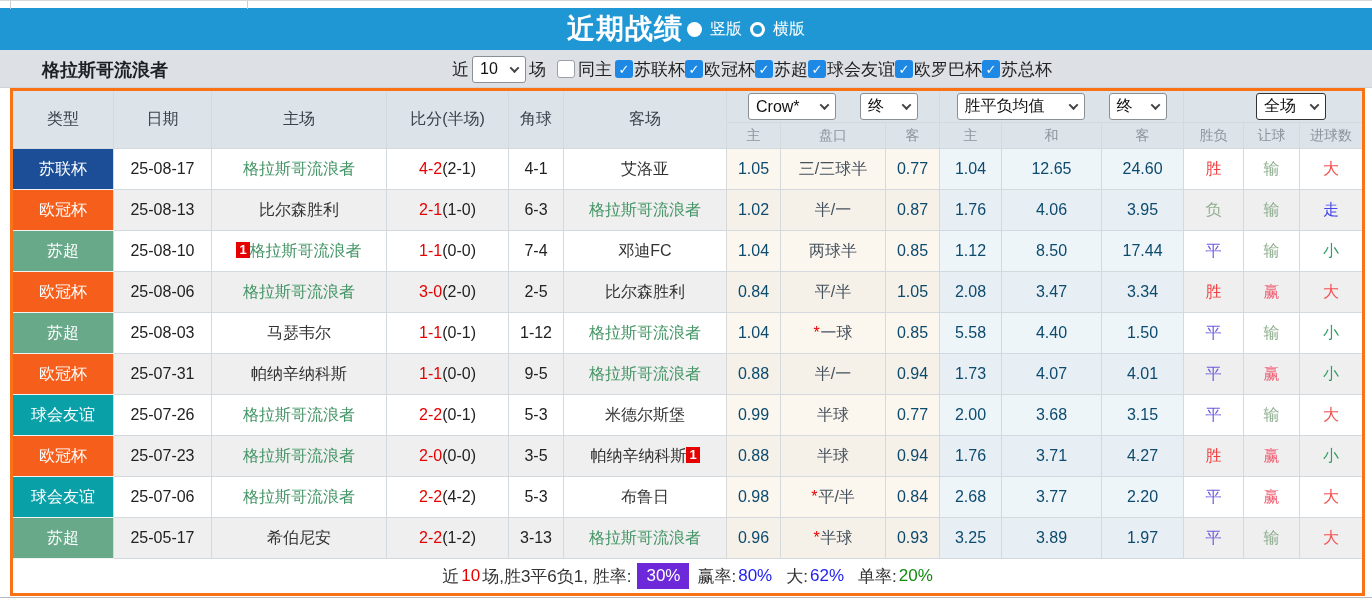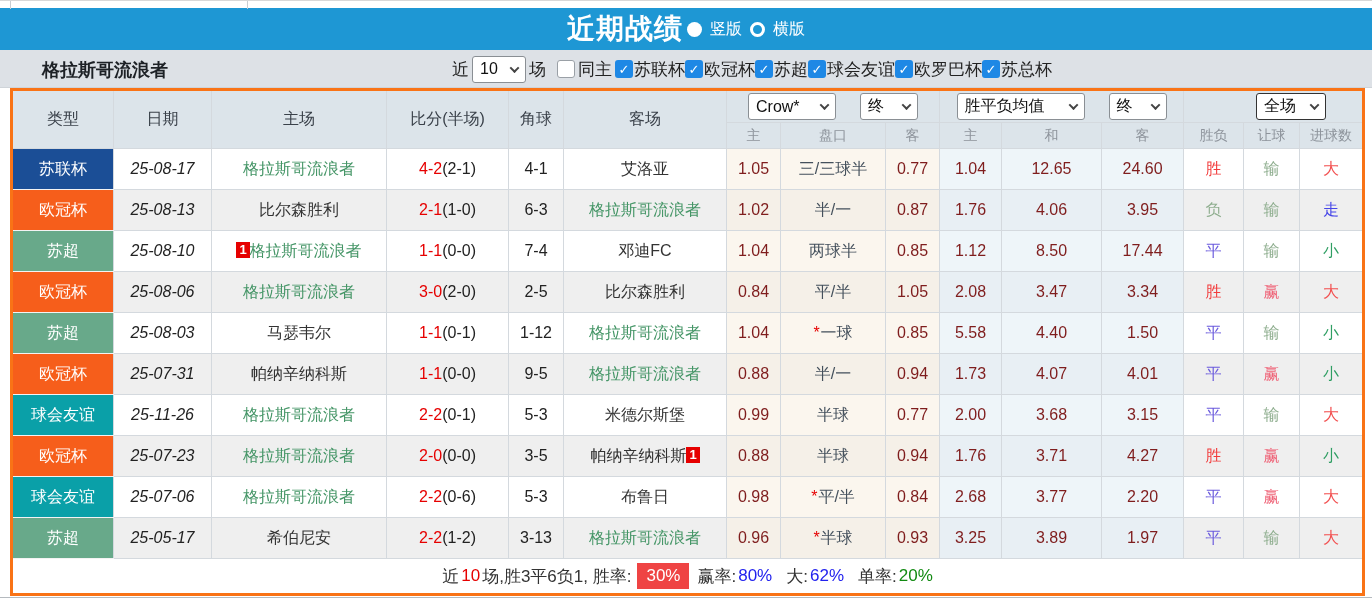--- a/index.html
+++ b/index.html
@@ -54,27 +54,27 @@
   thead tr.grp { height: 32px; }
   thead tr.sub { height: 26px; }
   thead tr.grp th.mainh { font-size: 16px; color: #3a414a; }
   thead tr.sub th { font-size: 14px; color: #8d939b; }
   thead .selcell { padding: 2px 0; }
   .selwrap { display: flex; align-items: center; justify-content: center; gap: 24px; }
 
   tbody tr { height: 41px; font-size: 16px; background: #fff; }
   tbody tr:nth-child(even) { background: #efefef; }
   td.c-type { color: #fff; font-size: 16px; border-bottom-color: #f3f3f3; }
-  td.c-date { color: #222; font-style: italic; }
+  td.c-date { color: #222; }
   td.c-team .tn { color: #333; }
   td.c-team .tn.hl { color: #449566; }
   td.c-score .sc { color: #e60000; }
   td.c-score .half { color: #222; }
   td.c-corner { color: #222; }
-  td.c-num { color: #7f1d1d; }
+  td.c-num { color: #0c4a6e; }
   td.cream { background: #fbf6ee; }
   tbody tr:nth-child(even) td.cream { background: #f5f0e8; }
   td.lblue { background: #eef5f9; }
   tbody tr:nth-child(even) td.lblue { background: #e8eff4; }
   td.c-handicap { color: #44505c; }
   .star { color: #e60000; margin-right: 1px; }
   .rank1 {
     display: inline-block; background: #e60000; color: #fff; font-size: 13px; font-weight: bold;
     padding: 1px 3px; line-height: 14px; vertical-align: 2px;
   }
@@ -87,21 +87,21 @@
   .go-big   { color: #f25050; }
   .go-small { color: #2f9e63; }
   .go-push  { color: #4646e8; }
 
   
   tfoot td { height: 36px; background: #fff; font-size: 17px; color: #333; }
   .sumline { display: flex; align-items: center; justify-content: center; gap: 2px; }
   .sum-red { color: #e60000; }
   .sum-blue { color: #2222ee; }
   .sum-green { color: #128a12; }
-  .winbadge { background: #ef4444; color: #fff; padding: 3px 9px; margin: 0 6px 0 4px; }
+  .winbadge { background: #6d28d9; color: #fff; padding: 3px 9px; margin: 0 6px 0 4px; }
   .sum-sp { width: 10px; }
 
   .bottomstrip { height: 6px; background: #e8eaec; border-top: 1px solid #b5babf; margin-top: 1px; }
 </style>
 </head>
 <body>
 
 <div class="topstrip">
   <span class="vline" style="left:10px"></span>
   <span class="vline" style="left:247px"></span>
@@ -374,21 +374,21 @@
     <td class="c-num cream">0.94</td>
     <td class="c-num lblue">1.73</td>
     <td class="c-num lblue">4.07</td>
     <td class="c-num lblue">4.01</td>
     <td class="c-flag res-draw">平</td>
     <td class="c-flag rg-win">赢</td>
     <td class="c-flag go-small">小</td>
   </tr>
         <tr>
     <td class="c-type" style="background: rgb(10, 160, 168);">球会友谊</td>
-    <td class="c-date">25-11-26</td>
+    <td class="c-date">25-07-26</td>
     <td class="c-team">
       <span class="tn hl">格拉斯哥流浪者</span>
     </td>
     <td class="c-score">
       <span class="sc">2-2</span><span class="half">(0-1)</span>
     </td>
     <td class="c-corner">5-3</td>
     <td class="c-team">
       <span class="tn">米德尔斯堡</span>
     </td>
@@ -429,21 +429,21 @@
     <td class="c-flag rg-win">赢</td>
     <td class="c-flag go-small">小</td>
   </tr>
         <tr>
     <td class="c-type" style="background: rgb(10, 160, 168);">球会友谊</td>
     <td class="c-date">25-07-06</td>
     <td class="c-team">
       <span class="tn hl">格拉斯哥流浪者</span>
     </td>
     <td class="c-score">
-      <span class="sc">2-2</span><span class="half">(0-6)</span>
+      <span class="sc">2-2</span><span class="half">(4-2)</span>
     </td>
     <td class="c-corner">5-3</td>
     <td class="c-team">
       <span class="tn">布鲁日</span>
     </td>
     <td class="c-num cream">0.98</td>
     <td class="c-handicap cream">
       <span class="star">*</span><span>平/半</span>
     </td>
     <td class="c-num cream">0.84</td>

